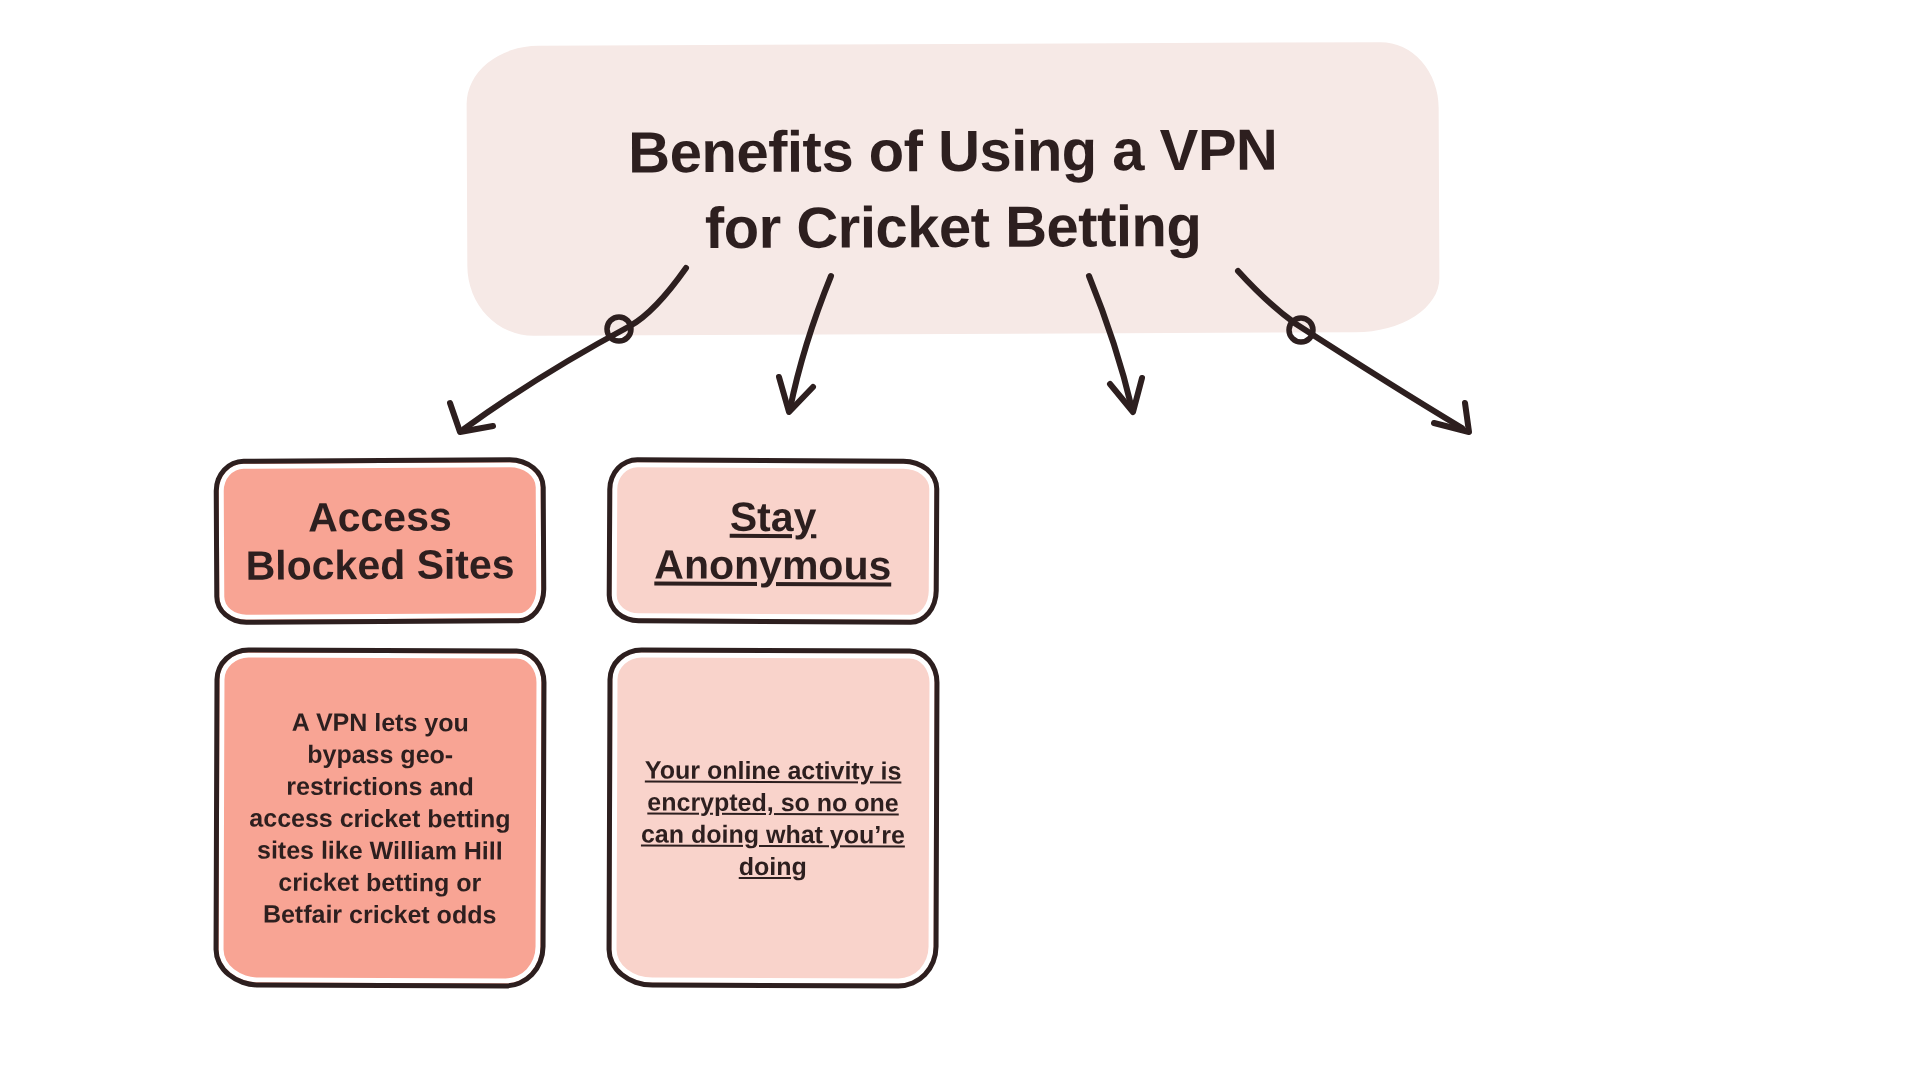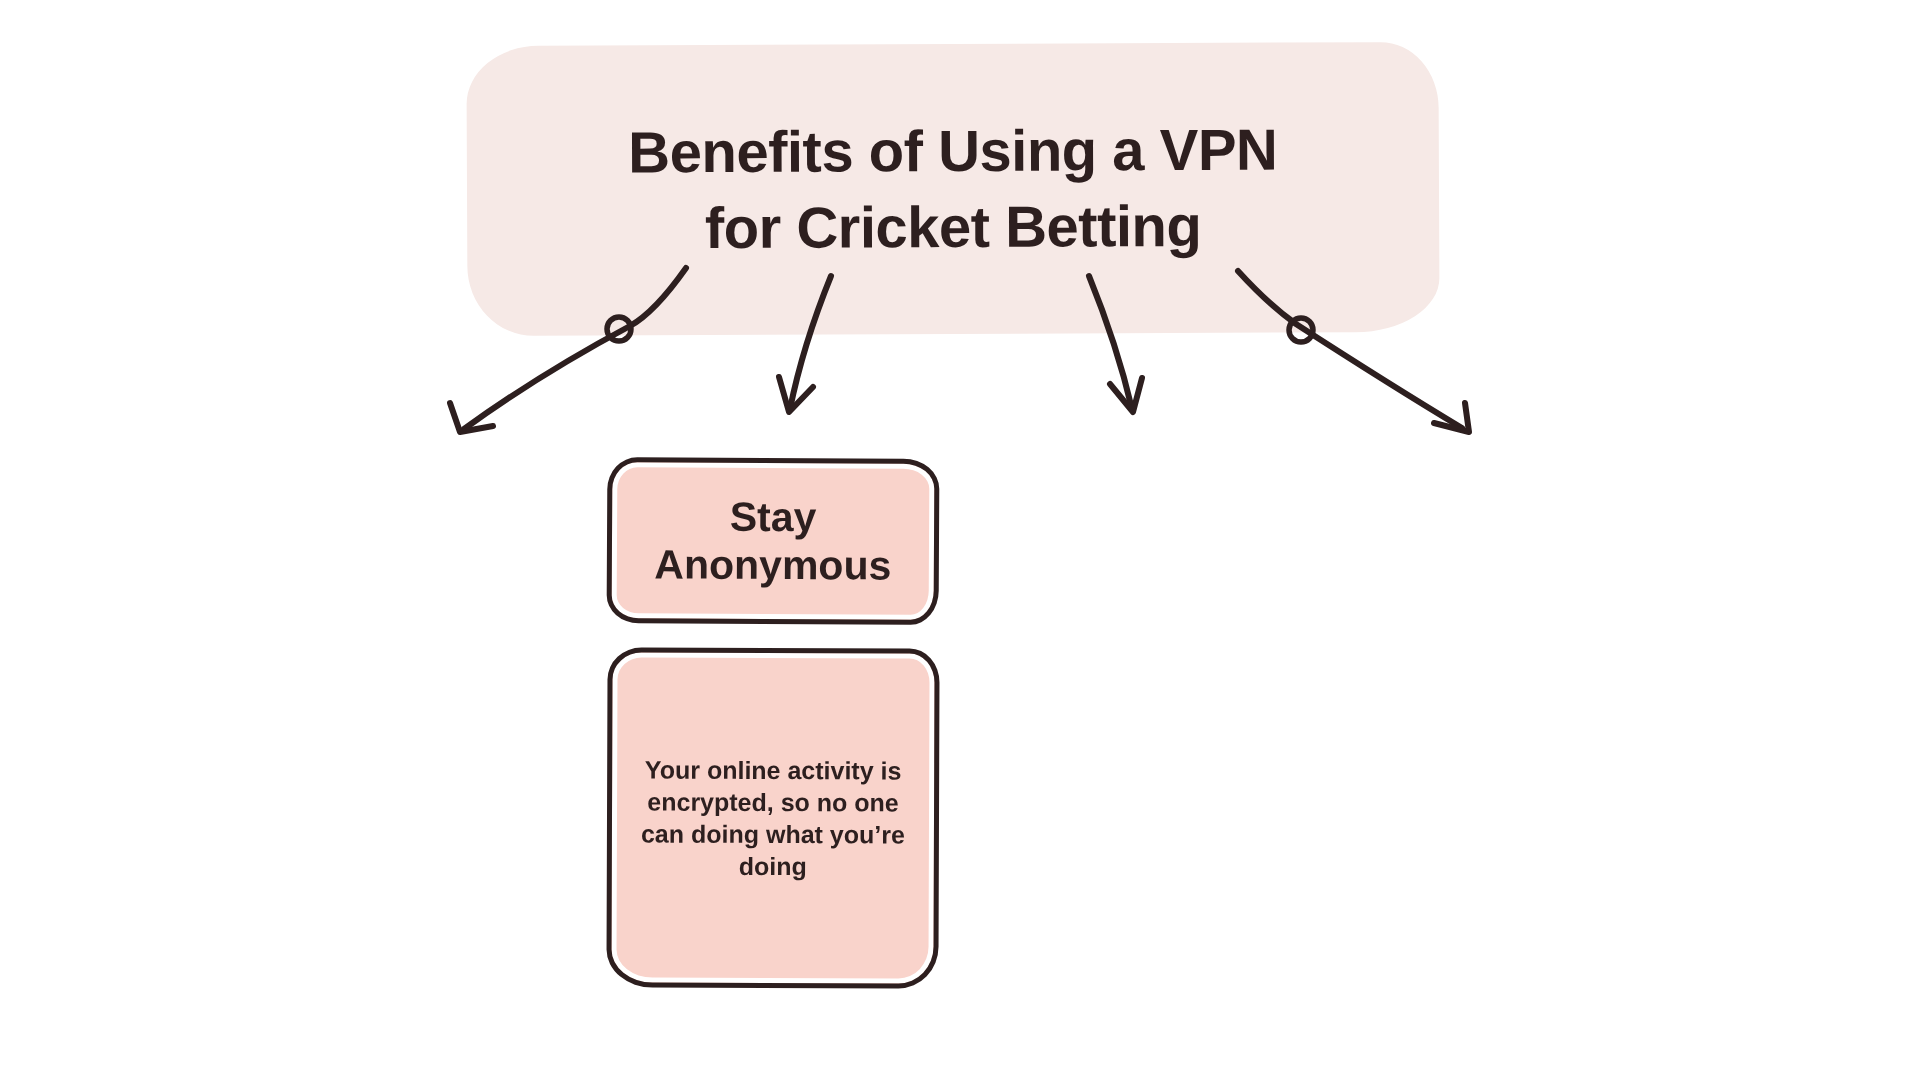--- a/index.html
+++ b/index.html
@@ -41,21 +41,21 @@
     z-index:2;pointer-events:none;
   }
   .arrows path,.arrows circle{
     fill:none;stroke:var(--ink);stroke-width:6;
     stroke-linecap:round;stroke-linejoin:round;
   }
   .arrows circle{stroke-width:5.5;}
   
   .col{position:absolute;top:458px;width:332px;z-index:3;}
   .col-1{left:214px;}
-  .col-2{left:607px;}
+  .col-2{left:607px;text-decoration:underline;}
   .col-3{left:1010px;}
   .col-4{left:1402px;}
   .card{
     border:5px solid var(--ink);
     box-shadow:inset 0 0 0 5px #ffffff;
     display:flex;align-items:center;justify-content:center;
     text-align:center;
     width:100%;
   }
   .hdr{
@@ -102,20 +102,28 @@
       <path d="M 1089 276 Q 1117 345 1132 409"></path>
       <path d="M 1110 384 L 1133 412 L 1142 378"></path>
     </g>
     <g>
       <path d="M 1238 271 Q 1268 304 1296 324 Q 1392 386 1462 428"></path>
       <circle cx="1301" cy="330" r="12"></circle>
       <path d="M 1465 403 L 1469 432 L 1434 423"></path>
     </g>
   </svg>
 
+  <div class="col col-1">
+    <div class="card hdr" style="background:var(--c1)">
+      <span>Access Blocked Sites</span>
+    </div>
+    <div class="card bod" style="background:var(--c1)">
+      <span>A VPN lets you bypass geo-restrictions and access cricket betting sites like William Hill cricket betting or Betfair cricket odds</span>
+    </div>
+  </div>
 
   <div class="col col-2">
     <div class="card hdr" style="background:var(--c2)">
       <span>Stay Anonymous</span>
     </div>
     <div class="card bod" style="background:var(--c2)">
       <span>Your online activity is encrypted, so no one can doing what you’re doing</span>
     </div>
   </div>
 

